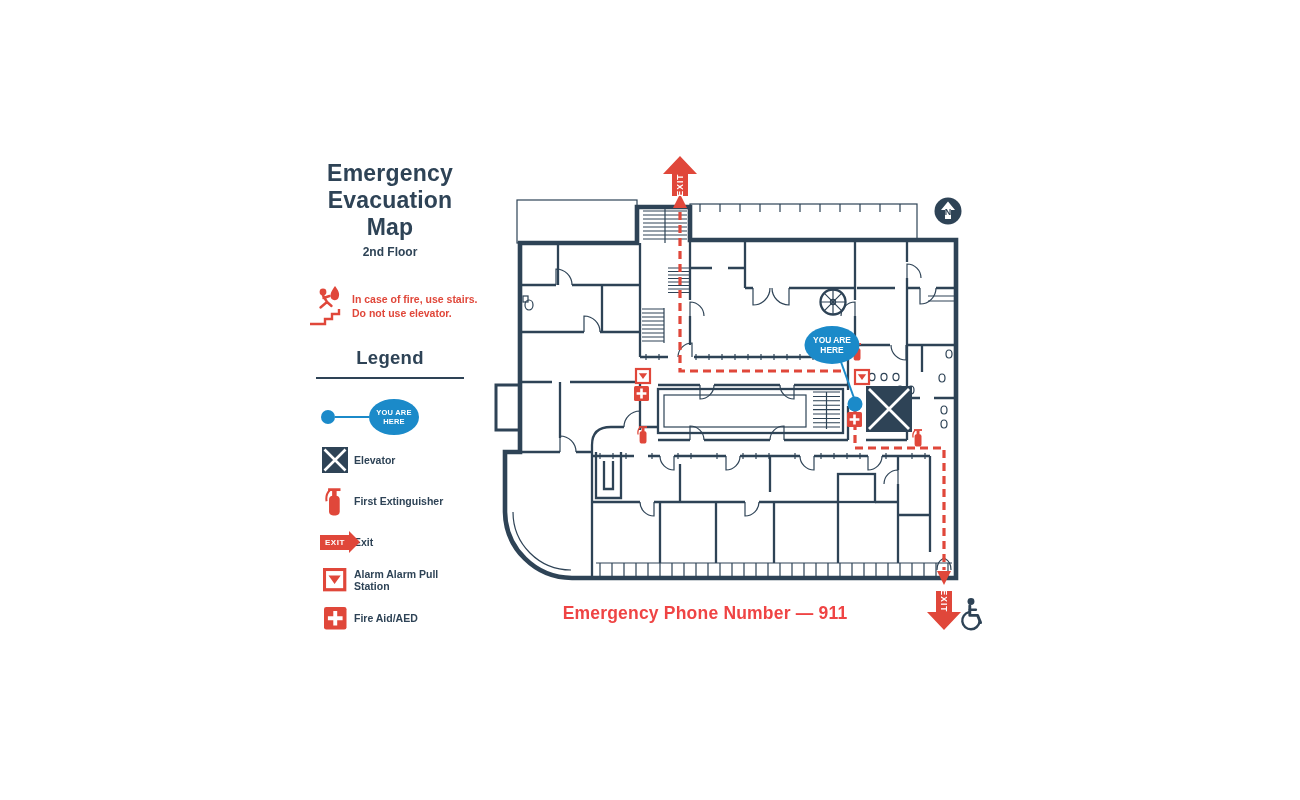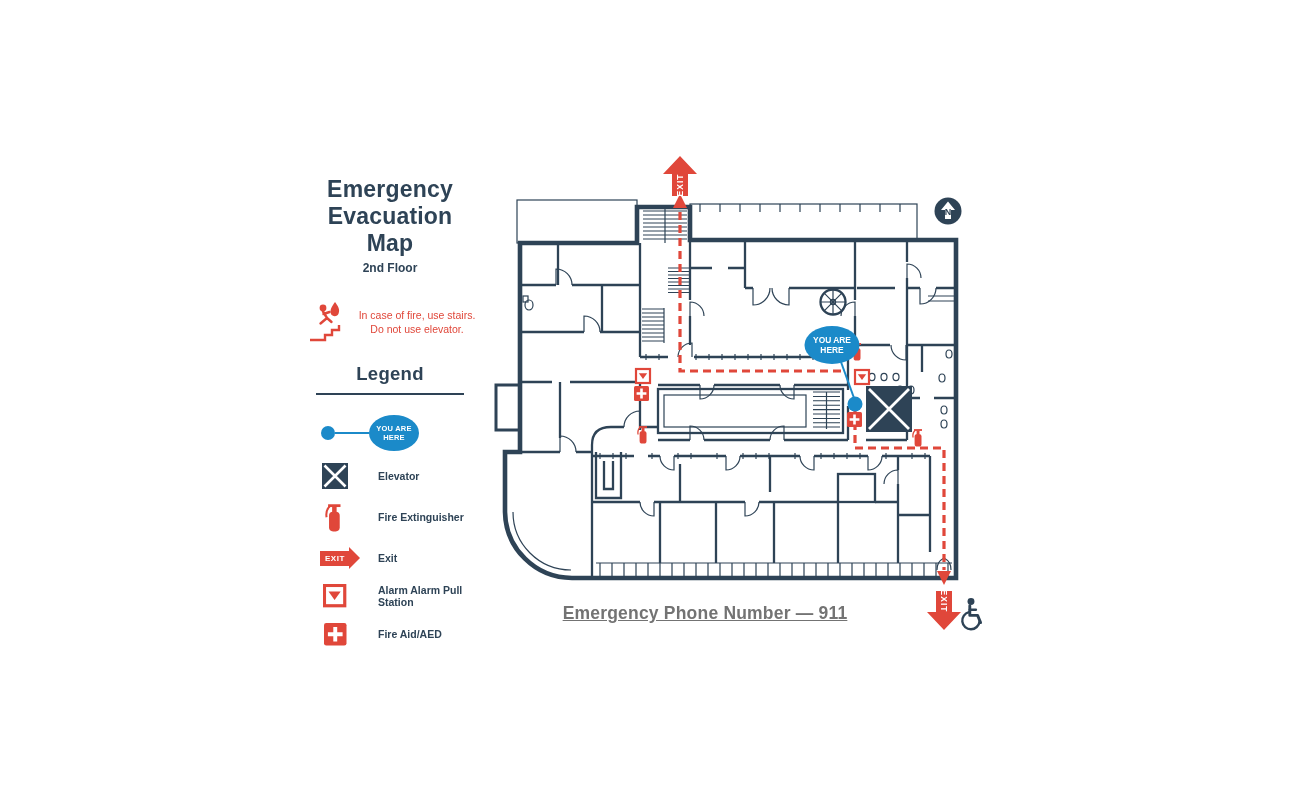--- a/index.html
+++ b/index.html
@@ -1,30 +1,30 @@
 <!DOCTYPE html>
 <html><head>
 <meta charset="utf-8">
 <style>
   html,body{margin:0;padding:0;background:#ffffff;}
   body{font-family:"Liberation Sans",sans-serif;-webkit-font-smoothing:antialiased;}
   .stage{position:relative;width:1300px;height:800px;background:#fff;overflow:hidden;}
 
   
-  .panel{position:absolute;left:316px;top:176px;width:148px;color:#2e4356;}
+  .panel{position:absolute;left:316px;top:160px;width:148px;color:#2e4356;}
   .panel h1{margin:0;font-size:23px;line-height:1.18;font-weight:bold;text-align:center;letter-spacing:.2px;}
   .floor{margin-top:4px;font-size:12px;font-weight:bold;text-align:center;}
   .notice{margin-top:26px;margin-left:-10px;width:176px;display:flex;align-items:center;gap:8px;}
-  .notice-text{font-size:10.5px;font-weight:normal;color:#e0473a;line-height:1.4;text-align:center;flex:1;}
+  .notice-text{font-size:10.5px;font-weight:bold;color:#e0473a;line-height:1.4;flex:1;}
   .legend{margin-top:20px;}
   .legend h2{margin:8px;font-size:18.5px;font-weight:bold;text-align:center;letter-spacing:.3px;}
   .legend .rule{height:0;border-bottom:2px solid #2e4356;margin:7px 0 18px 0;}
   .lrow{display:flex;align-items:center;margin-bottom:12px;min-height:26px;}
   .lrow .ic{width:38px;display:flex;justify-content:center;align-items:center;flex:0 0 38px;}
-  .lrow .lbl{font-size:10.5px;font-weight:bold;margin-left:24px;color:#2e4356;}
+  .lrow .lbl{font-size:10.5px;font-weight:bold;margin-left:0;color:#2e4356;}
   
   .yah-row{display:flex;align-items:center;height:40px;margin-bottom:10px;}
   .yah-dot{width:14px;height:14px;border-radius:50%;background:#1b8ac9;flex:0 0 14px;margin-left:5px;}
   .yah-line{height:2px;background:#1b8ac9;width:34px;flex:0 0 34px;}
   .yah-bubble{width:50px;height:36px;border-radius:50%;background:#1b8ac9;color:#fff;
     display:flex;flex-direction:column;justify-content:center;align-items:center;
     font-size:7.5px;font-weight:bold;line-height:1.25;letter-spacing:.2px;}
   
   .exit-badge{position:relative;display:inline-block;background:#e0473a;color:#fff;
     font-size:8px;font-weight:bold;letter-spacing:.6px;padding:4px 5px 3px 5px;line-height:1;}
@@ -38,21 +38,21 @@
   .w-mid{fill:none;stroke:#2e4356;stroke-width:3;}
   .w-thin{fill:none;stroke:#2e4356;stroke-width:1.2;}
   .tread{fill:none;stroke:#2e4356;stroke-width:1.05;}
   .arc{fill:none;stroke:#2e4356;stroke-width:1.2;}
   .route{fill:none;stroke:#e0473a;stroke-width:3.2;stroke-dasharray:8 5;}
   .exit-txt{fill:#ffffff;font-size:8.5px;font-weight:bold;letter-spacing:1px;text-anchor:middle;font-family:"Liberation Sans",sans-serif;}
   .bubble-txt{fill:#ffffff;font-size:8.4px;font-weight:bold;text-anchor:middle;font-family:"Liberation Sans",sans-serif;}
   .n-txt{fill:#2e4356;font-size:9px;font-weight:bold;text-anchor:middle;font-family:"Liberation Sans",sans-serif;}
 
   .phone{position:absolute;left:440px;top:603px;width:530px;text-align:center;
-    font-size:17.5px;font-weight:bold;color:#737373;letter-spacing:.2px;text-decoration:underline;}
+    font-size:17.5px;font-weight:bold;color:#ef4444;letter-spacing:.2px;}
   .defs-only{position:absolute;width:0;height:0;}
 </style>
 </head>
 <body>
 
 <div class="stage">
 
   <svg class="defs-only" aria-hidden="true">
     <defs>
       <g id="sym-fire-extinguisher">
@@ -123,21 +123,21 @@
         </span>
         <span class="lbl">Elevator</span>
       </div>
 
       <div class="lrow">
         <span class="ic">
           <svg width="20" height="32">
               <use href="#sym-fire-extinguisher" transform="scale(1.55)"></use>
             </svg>
         </span>
-        <span class="lbl">Fire Extinguisher</span>
+        <span class="lbl">First Extinguisher</span>
       </div>
 
 
       <div class="lrow">
         <span class="ic">
           <span class="exit-badge"><span>EXIT</span></span>
         </span>
         <span class="lbl">Exit</span>
       </div>
 

